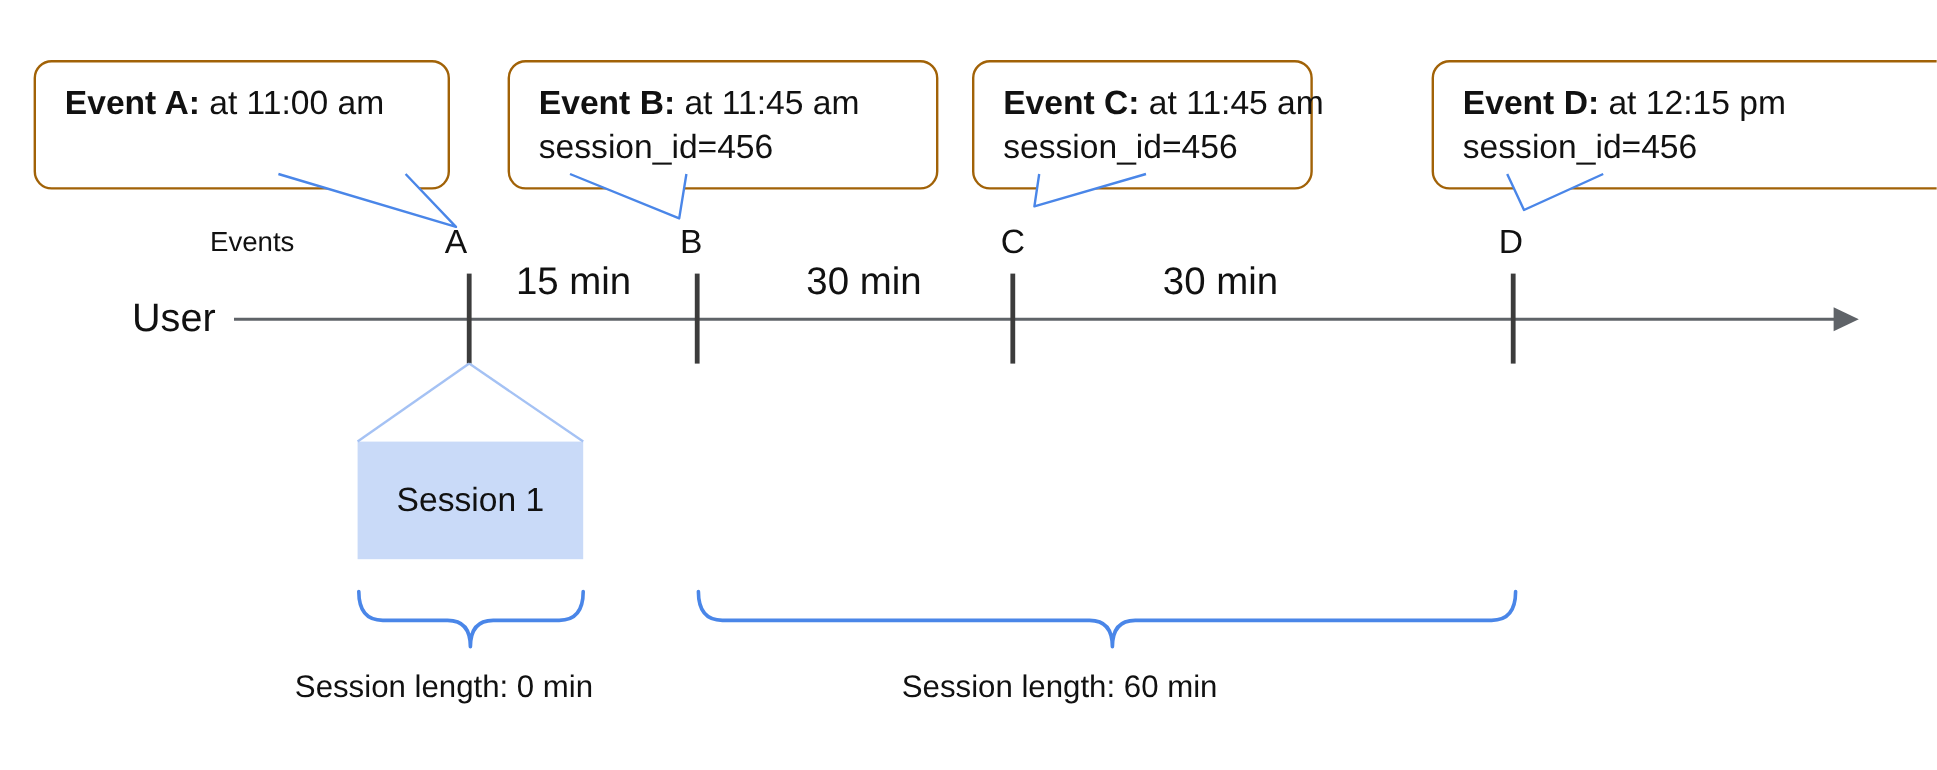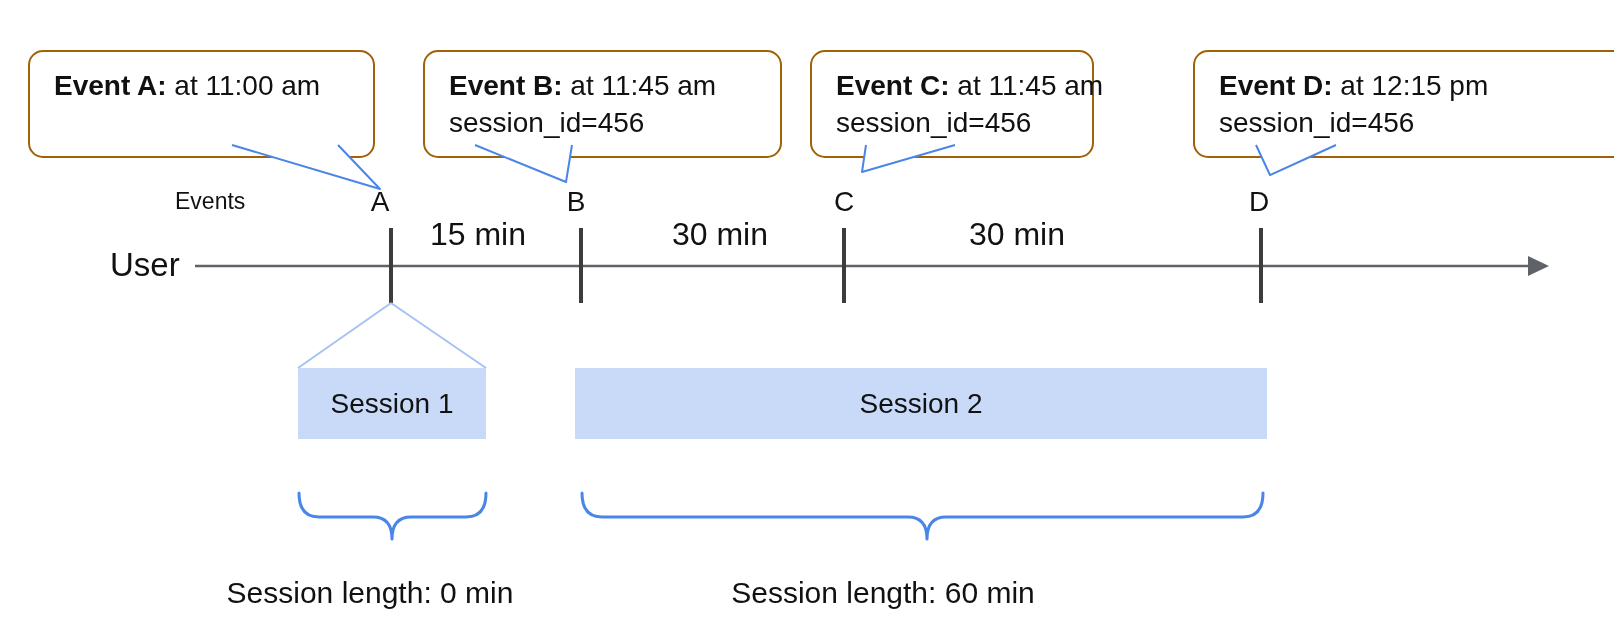--- a/index.html
+++ b/index.html
@@ -23,26 +23,26 @@
   
   .lbl{position:absolute;white-space:nowrap;}
   #events-label{left:175px;top:188px;font-size:23px;}
   #user-label{left:94px;top:246px;font-size:33px;margin-left:16px;}
   .marker{position:absolute;top:186px;font-size:28px;transform:translateX(-50%);}
   #marker-a{left:380px;} #marker-b{left:576px;} #marker-c{left:844px;} #marker-d{left:1259px;}
   .interval{position:absolute;top:216px;font-size:32px;transform:translateX(-50%);}
   #interval-ab{left:478px;} #interval-bc{left:720px;} #interval-cd{left:1017px;}
   
   .session-bar{
-    position:absolute;top:368px;height:71px;background:#c9daf8;
+    position:absolute;top:368px;height:98px;background:#c9daf8;
     display:flex;align-items:center;justify-content:center;font-size:28px;
   }
   #session-1-bar{left:298px;width:188px;}
   #session-2-bar{left:575px;width:692px;}
-  .length-label{position:absolute;top:576px;font-size:30px;transform:translateX(-50%);white-space:nowrap;}
+  .length-label{position:absolute;top:557px;font-size:26px;transform:translateX(-50%);white-space:nowrap;}
   #session-1-length{left:370px;}
   #session-2-length{left:883px;}
 </style>
 </head>
 <body>
 
 <div id="canvas">
 
   <div class="bubble" id="bubble-a">
     <b>Event A:</b>
@@ -71,23 +71,20 @@
   <div class="marker" id="marker-b">B</div>
   <div class="marker" id="marker-c">C</div>
   <div class="marker" id="marker-d">D</div>
 
   <div class="interval" id="interval-ab">15 min</div>
   <div class="interval" id="interval-bc">30 min</div>
   <div class="interval" id="interval-cd">30 min</div>
 
   <div class="session-bar" id="session-1-bar">
     <span>Session 1</span>
-  </div>
-  <div class="session-bar" id="session-2-bar">
-    <span>Session 2</span>
   </div>
 
   <div class="length-label" id="session-1-length">Session length: 0 min</div>
   <div class="length-label" id="session-2-length">Session length: 60 min</div>
 
   <svg id="overlay" width="1614" height="642" viewBox="0 0 1614 642">
 
     <g>
       <rect x="234" y="142" width="102" height="6" fill="#ffffff"></rect>
       <polygon points="232,145 380,189 338,145" fill="#ffffff"></polygon>

